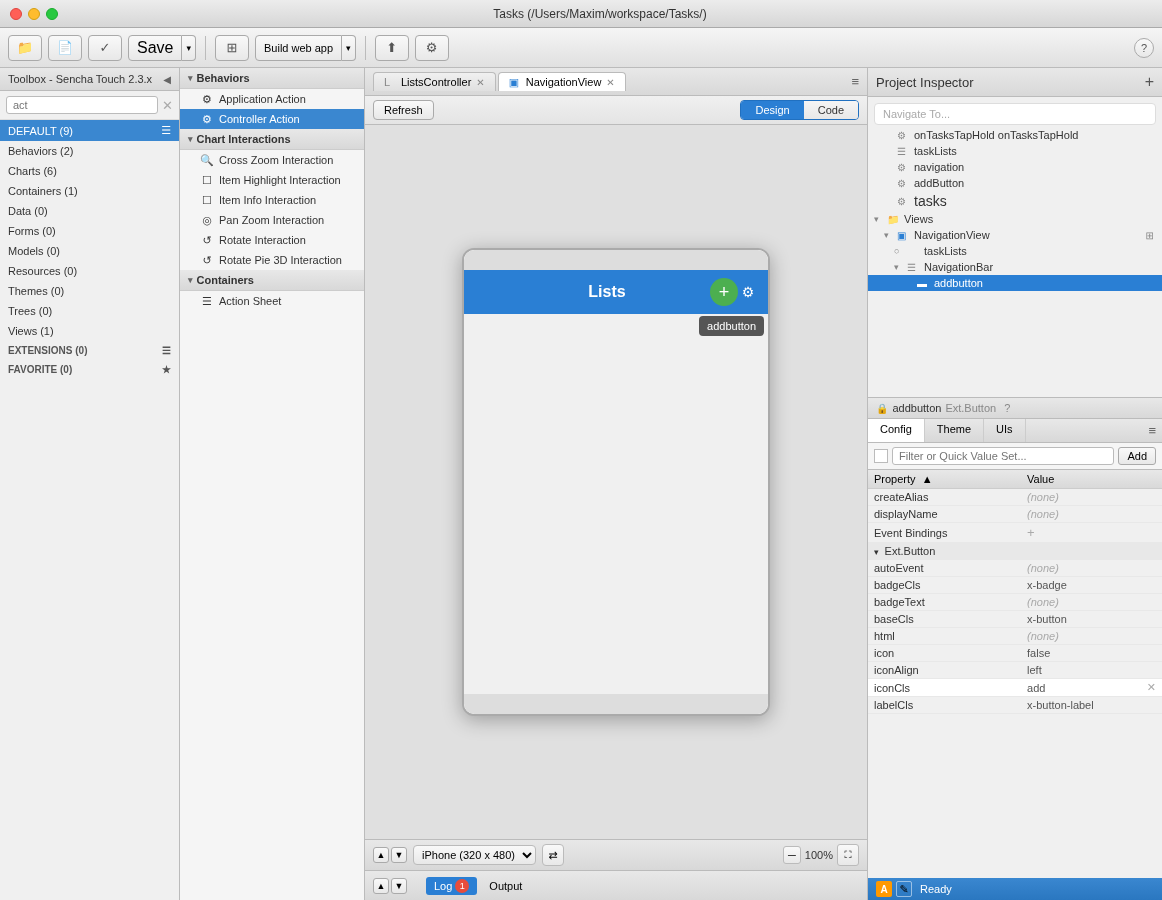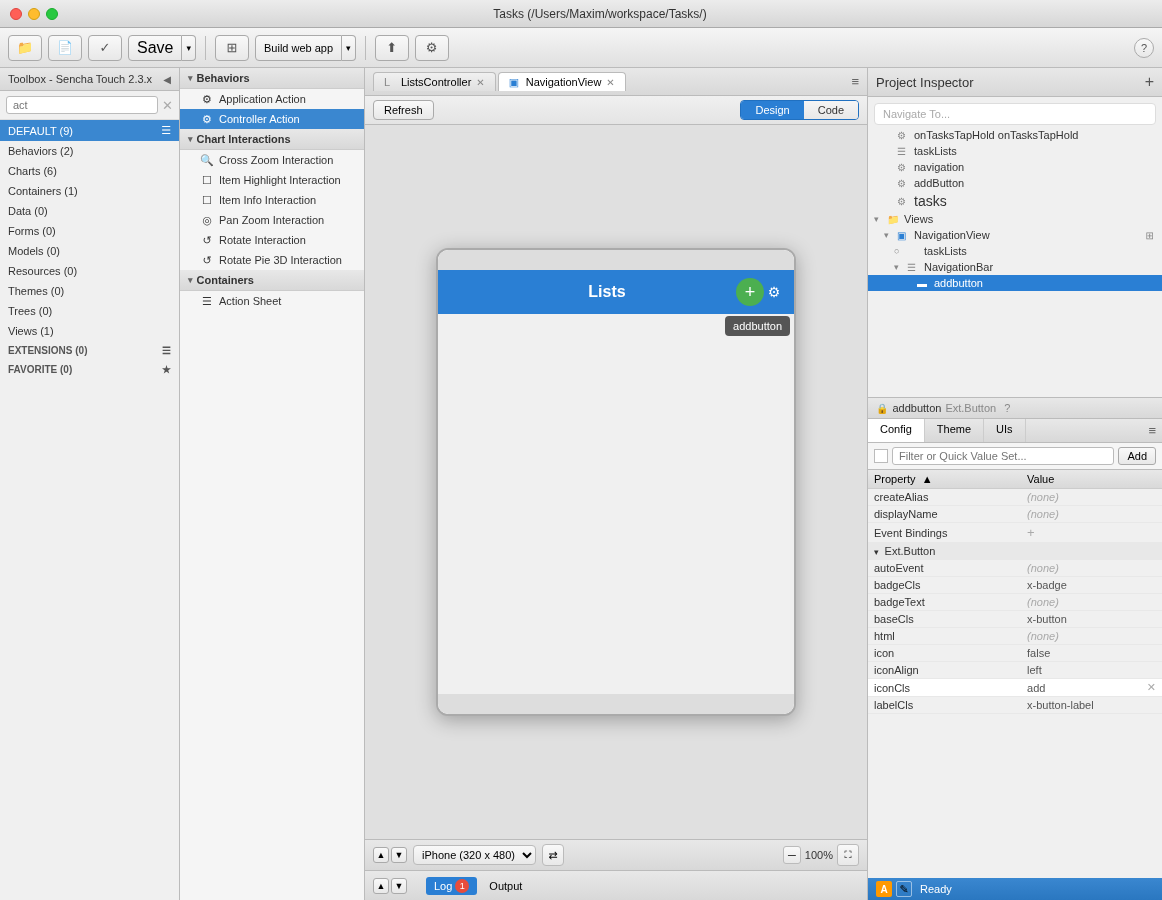--- a/index.html
+++ b/index.html
@@ -60,21 +60,21 @@
     .tab.active { background: #fff; }
     .tab-close { font-size: 10px; color: #888; cursor: pointer; }
     .tab-icon { width: 12px; height: 12px; }
     .tab-menu { margin-left: auto; cursor: pointer; font-size: 13px; color: #666; }
     .design-toolbar { background: linear-gradient(to bottom, #f0f0f0, #e4e4e4); border-bottom: 1px solid #bbb; display: flex; align-items: center; padding: 4px 8px; gap: 6px; }
     .refresh-btn { background: linear-gradient(to bottom, #f9f9f9, #e8e8e8); border: 1px solid #aaa; border-radius: 4px; padding: 3px 10px; font-size: 11px; cursor: pointer; }
     .design-code-toggle { display: flex; margin-left: auto; border-radius: 4px; overflow: hidden; border: 1px solid #2070c0; }
     .design-btn { padding: 3px 14px; font-size: 11px; cursor: pointer; background: #2a7fd4; color: white; border: none; }
     .code-btn { padding: 3px 14px; font-size: 11px; cursor: pointer; background: linear-gradient(to bottom, #f5f5f5, #e8e8e8); color: #333; border: none; }
     .phone-canvas { flex: 1; display: flex; align-items: center; justify-content: center; padding: 10px; }
-    .phone-frame { background: white; border-radius: 12px; border: 2px solid #aaa; box-shadow: 0 4px 20px rgba(0,0,0,0.3); overflow: hidden; width: 360px; position: relative; }
+    .phone-frame { background: white; border-radius: 12px; border: 2px solid #aaa; box-shadow: 0 4px 20px rgba(0,0,0,0.3); overflow: hidden; width: 308px; position: relative; }
     .phone-notch-top { height: 20px; background: #ddd; border-radius: 10px 10px 0 0; }
     .phone-screen { background: #e8e8e8; }
     .phone-nav-bar { background: #2a7fd4; height: 44px; display: flex; align-items: center; justify-content: space-between; padding: 0 10px; }
     .phone-nav-title { color: white; font-size: 16px; font-weight: 600; flex: 1; text-align: center; }
     .phone-add-btn { width: 28px; height: 28px; border-radius: 50%; background: #4caf50; display: flex; align-items: center; justify-content: center; color: white; font-size: 18px; cursor: pointer; }
     .phone-gear-btn { width: 20px; height: 20px; display: flex; align-items: center; justify-content: center; color: white; font-size: 14px; }
     .phone-tooltip { background: #555; color: white; font-size: 11px; padding: 4px 8px; border-radius: 4px; position: absolute; right: 10px; top: 44px; }
     .phone-content { height: 380px; background: #f0f0f0; }
     .phone-bottom { height: 20px; background: #ddd; border-radius: 0 0 10px 10px; }
     .canvas-bottom { background: linear-gradient(to bottom, #e8e8e8, #d8d8d8); border-top: 1px solid #bbb; padding: 4px 8px; display: flex; align-items: center; gap: 6px; }

